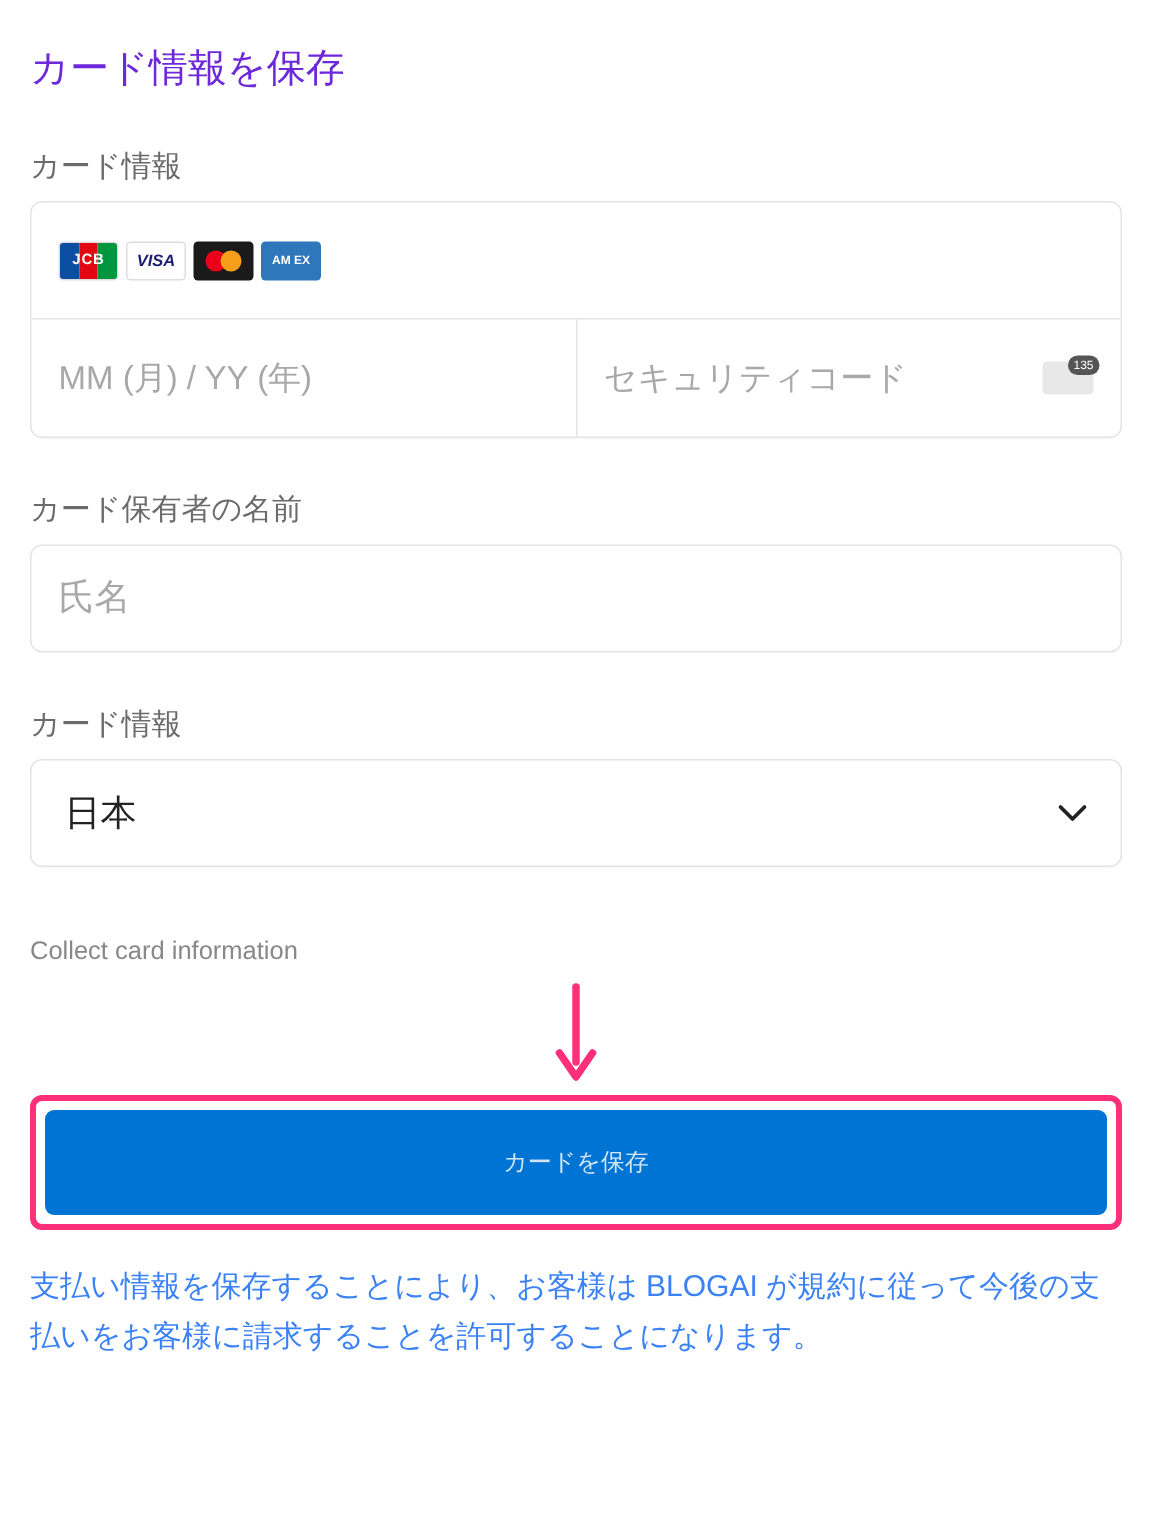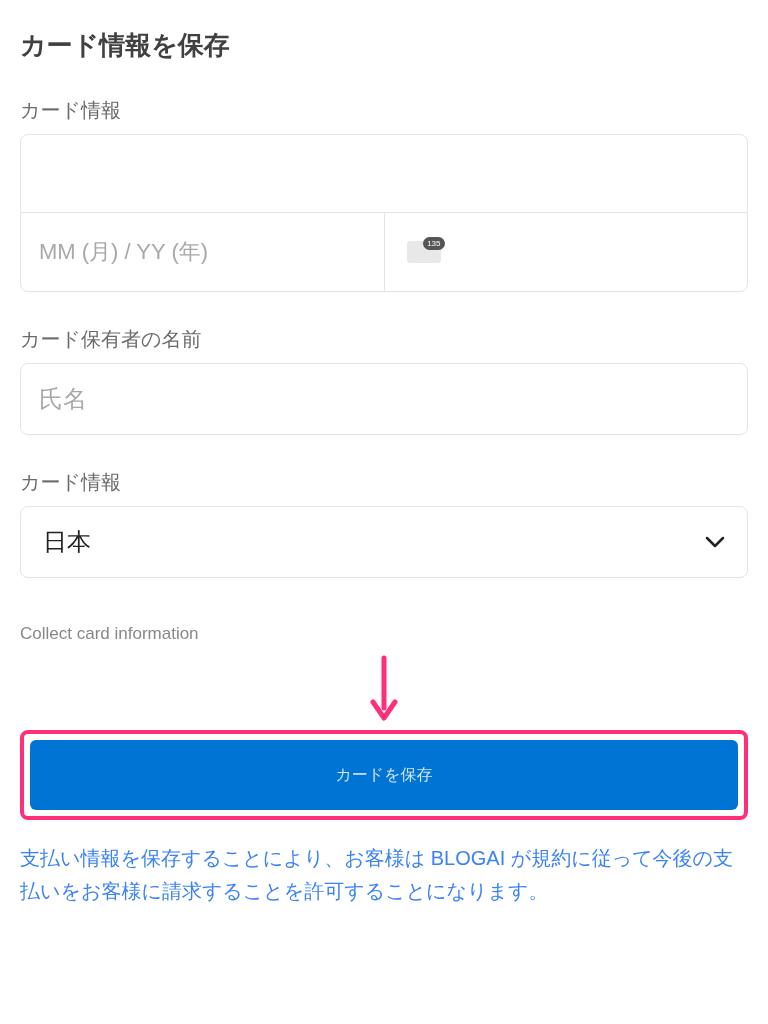--- a/index.html
+++ b/index.html
@@ -5,22 +5,22 @@
     * { box-sizing: border-box; margin: 0; padding: 0; }
     body {
       font-family: -apple-system, BlinkMacSystemFont, "Segoe UI", sans-serif;
       background: #fff;
       width: 768px;
       padding: 28px 20px;
       color: #333;
     }
     .page-title {
       font-size: 26px;
-      font-weight: 700;
-      color: #404040;
+      font-weight: 400;
+      color: #6d28d9;
       margin-bottom: 34px;
     }
     .section-label {
       font-size: 20px;
       color: #6b6b6b;
       margin-bottom: 10px;
     }
     .card-group {
       border: 1px solid #e4e4e4;
       border-radius: 8px;
@@ -198,26 +198,44 @@
   </style>
 </head>
 <body>
 
 <h1 class="page-title">カード情報を保存</h1>
 
 <div class="section-label">カード情報</div>
 
 <div class="card-group">
   <div class="card-number-row">
+    <div class="brand-icons">
+      <div class="brand brand-jcb">
+        <div class="stripes">
+            <div class="s1"></div>
+            <div class="s2"></div>
+            <div class="s3"></div>
+          </div>
+        <span class="txt">JCB</span>
+      </div>
+      <div class="brand brand-visa">VISA</div>
+      <div class="brand brand-mc">
+        <div class="c1"></div>
+          <div class="c2"></div>
+      </div>
+      <div class="brand brand-amex">AM
+EX</div>
+    </div>
   </div>
   <div class="split-row">
     <div class="half">
       <input type="text" placeholder="MM (月) / YY (年)" style="">
     </div>
     <div class="half">
+      <input type="text" placeholder="セキュリティコード" style="">
       <div class="cvc-icon"></div>
     </div>
   </div>
 </div>
 
 <div class="section-label">カード保有者の名前</div>
 <div class="single-field">
   <input type="text" placeholder="氏名" style="">
 </div>
 

